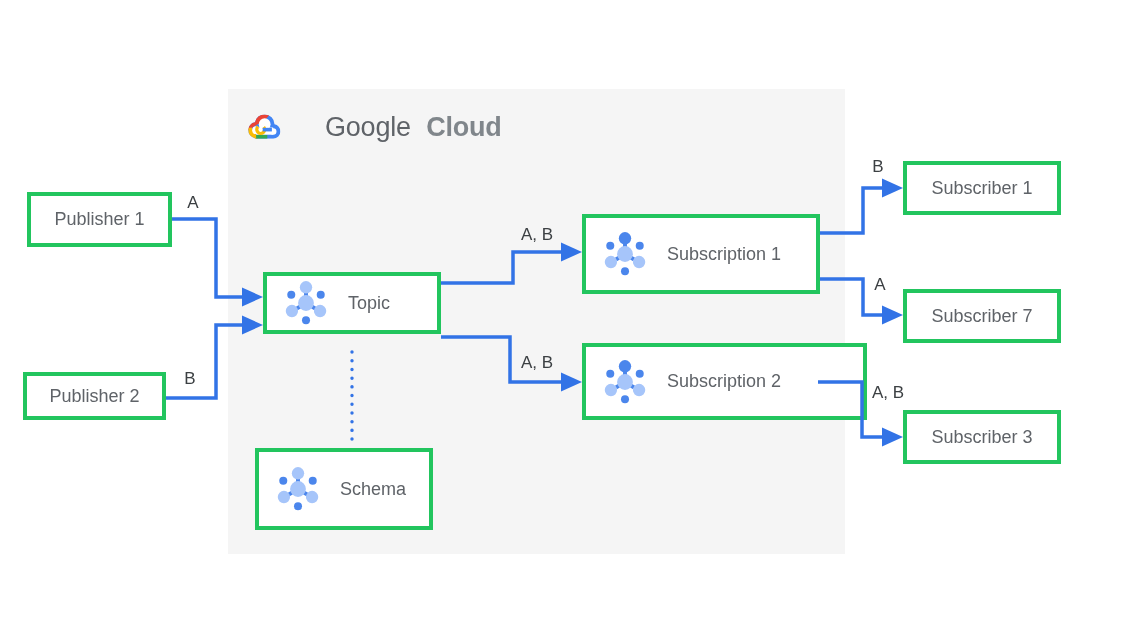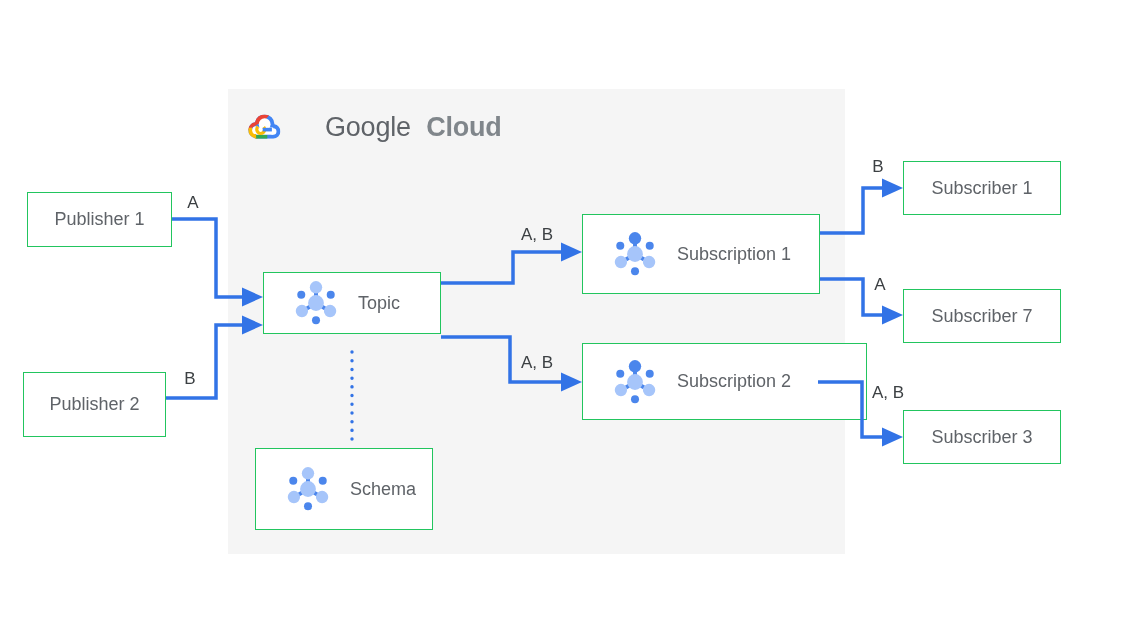--- a/index.html
+++ b/index.html
@@ -10,30 +10,30 @@
   .canvas {
     position:absolute; left:228px; top:89px; width:617px; height:465px;
     background:#f5f5f5;
   }
   .logo { position:absolute; left:243px; top:110px; display:flex; align-items:center; }
   .wordmark { font-size:27px; letter-spacing:-0.2px; margin-left:11px; white-space:nowrap; }
   .wm-google { color:#5f6368;margin-left:29px; }
   .wm-cloud  { color:#80868b; margin-left:8px;font-weight:bold; }
 
   .node {
-    position:absolute; background:#ffffff; border:1px solid #22c55e;
+    position:absolute; background:#ffffff; border:4px solid #22c55e;
     box-sizing:border-box; display:flex; align-items:center;
     color:#5f6368; font-size:18px; white-space:nowrap;
   }
   .node.center { justify-content:center; }
-  .node.iconed { justify-content:flex-start; padding-left:26px; }
+  .node.iconed { justify-content:flex-start; padding-left:13px; }
   .node.iconed .nlabel { margin-left:16px; }
 
   .n-publisher1   { left:27px;  top:192px; width:145px; height:55px; }
-  .n-publisher2   { left:23px;  top:372px; width:143px; height:65px; }
+  .n-publisher2   { left:23px;  top:372px; width:143px; height:48px; }
   .n-topic        { left:263px; top:272px; width:178px; height:62px; }
   .n-schema       { left:255px; top:448px; width:178px; height:82px; }
   .n-subscription1{ left:582px; top:214px; width:238px; height:80px; }
   .n-subscription2{ left:582px; top:343px; width:285px; height:77px; }
   .n-subscriber1  { left:903px; top:161px; width:158px; height:54px; }
   .n-subscriber2  { left:903px; top:289px; width:158px; height:54px; }
   .n-subscriber3  { left:903px; top:410px; width:158px; height:54px; }
 
   .overlay { position:absolute; left:0; top:0; width:1122px; height:629px; pointer-events:none; }
   .edge { stroke:#3273e6; stroke-width:3.5; fill:none; }

